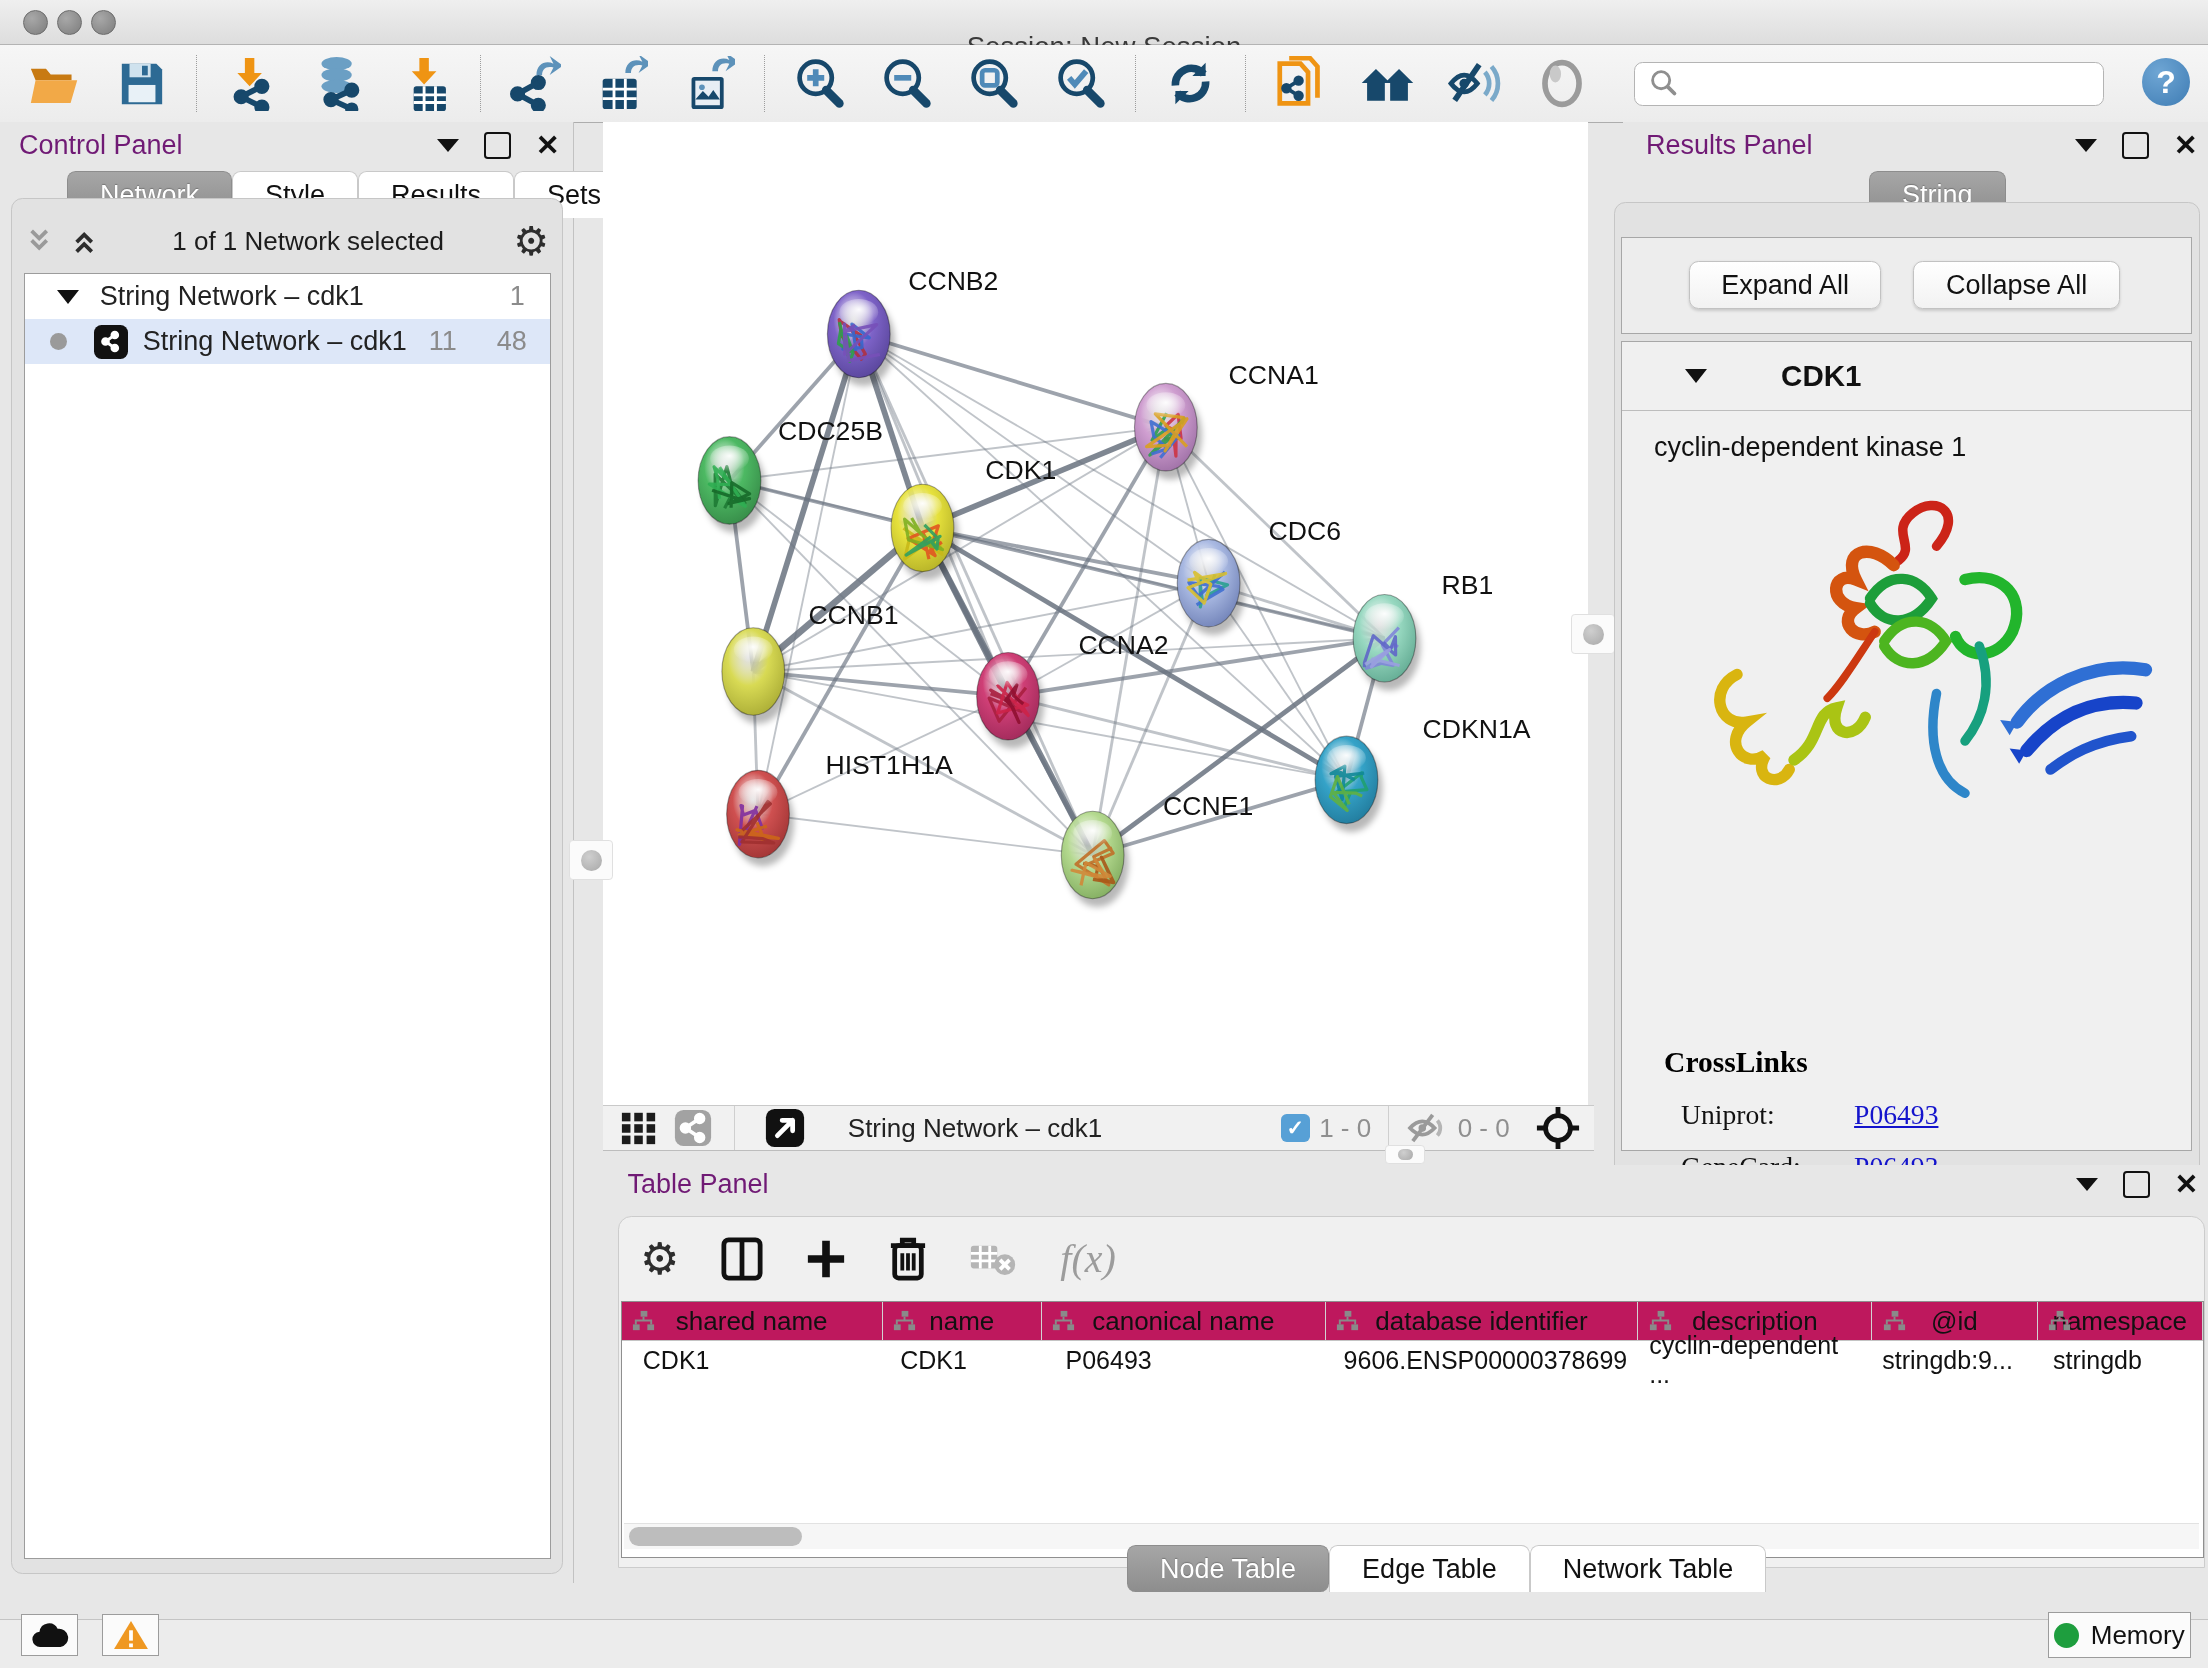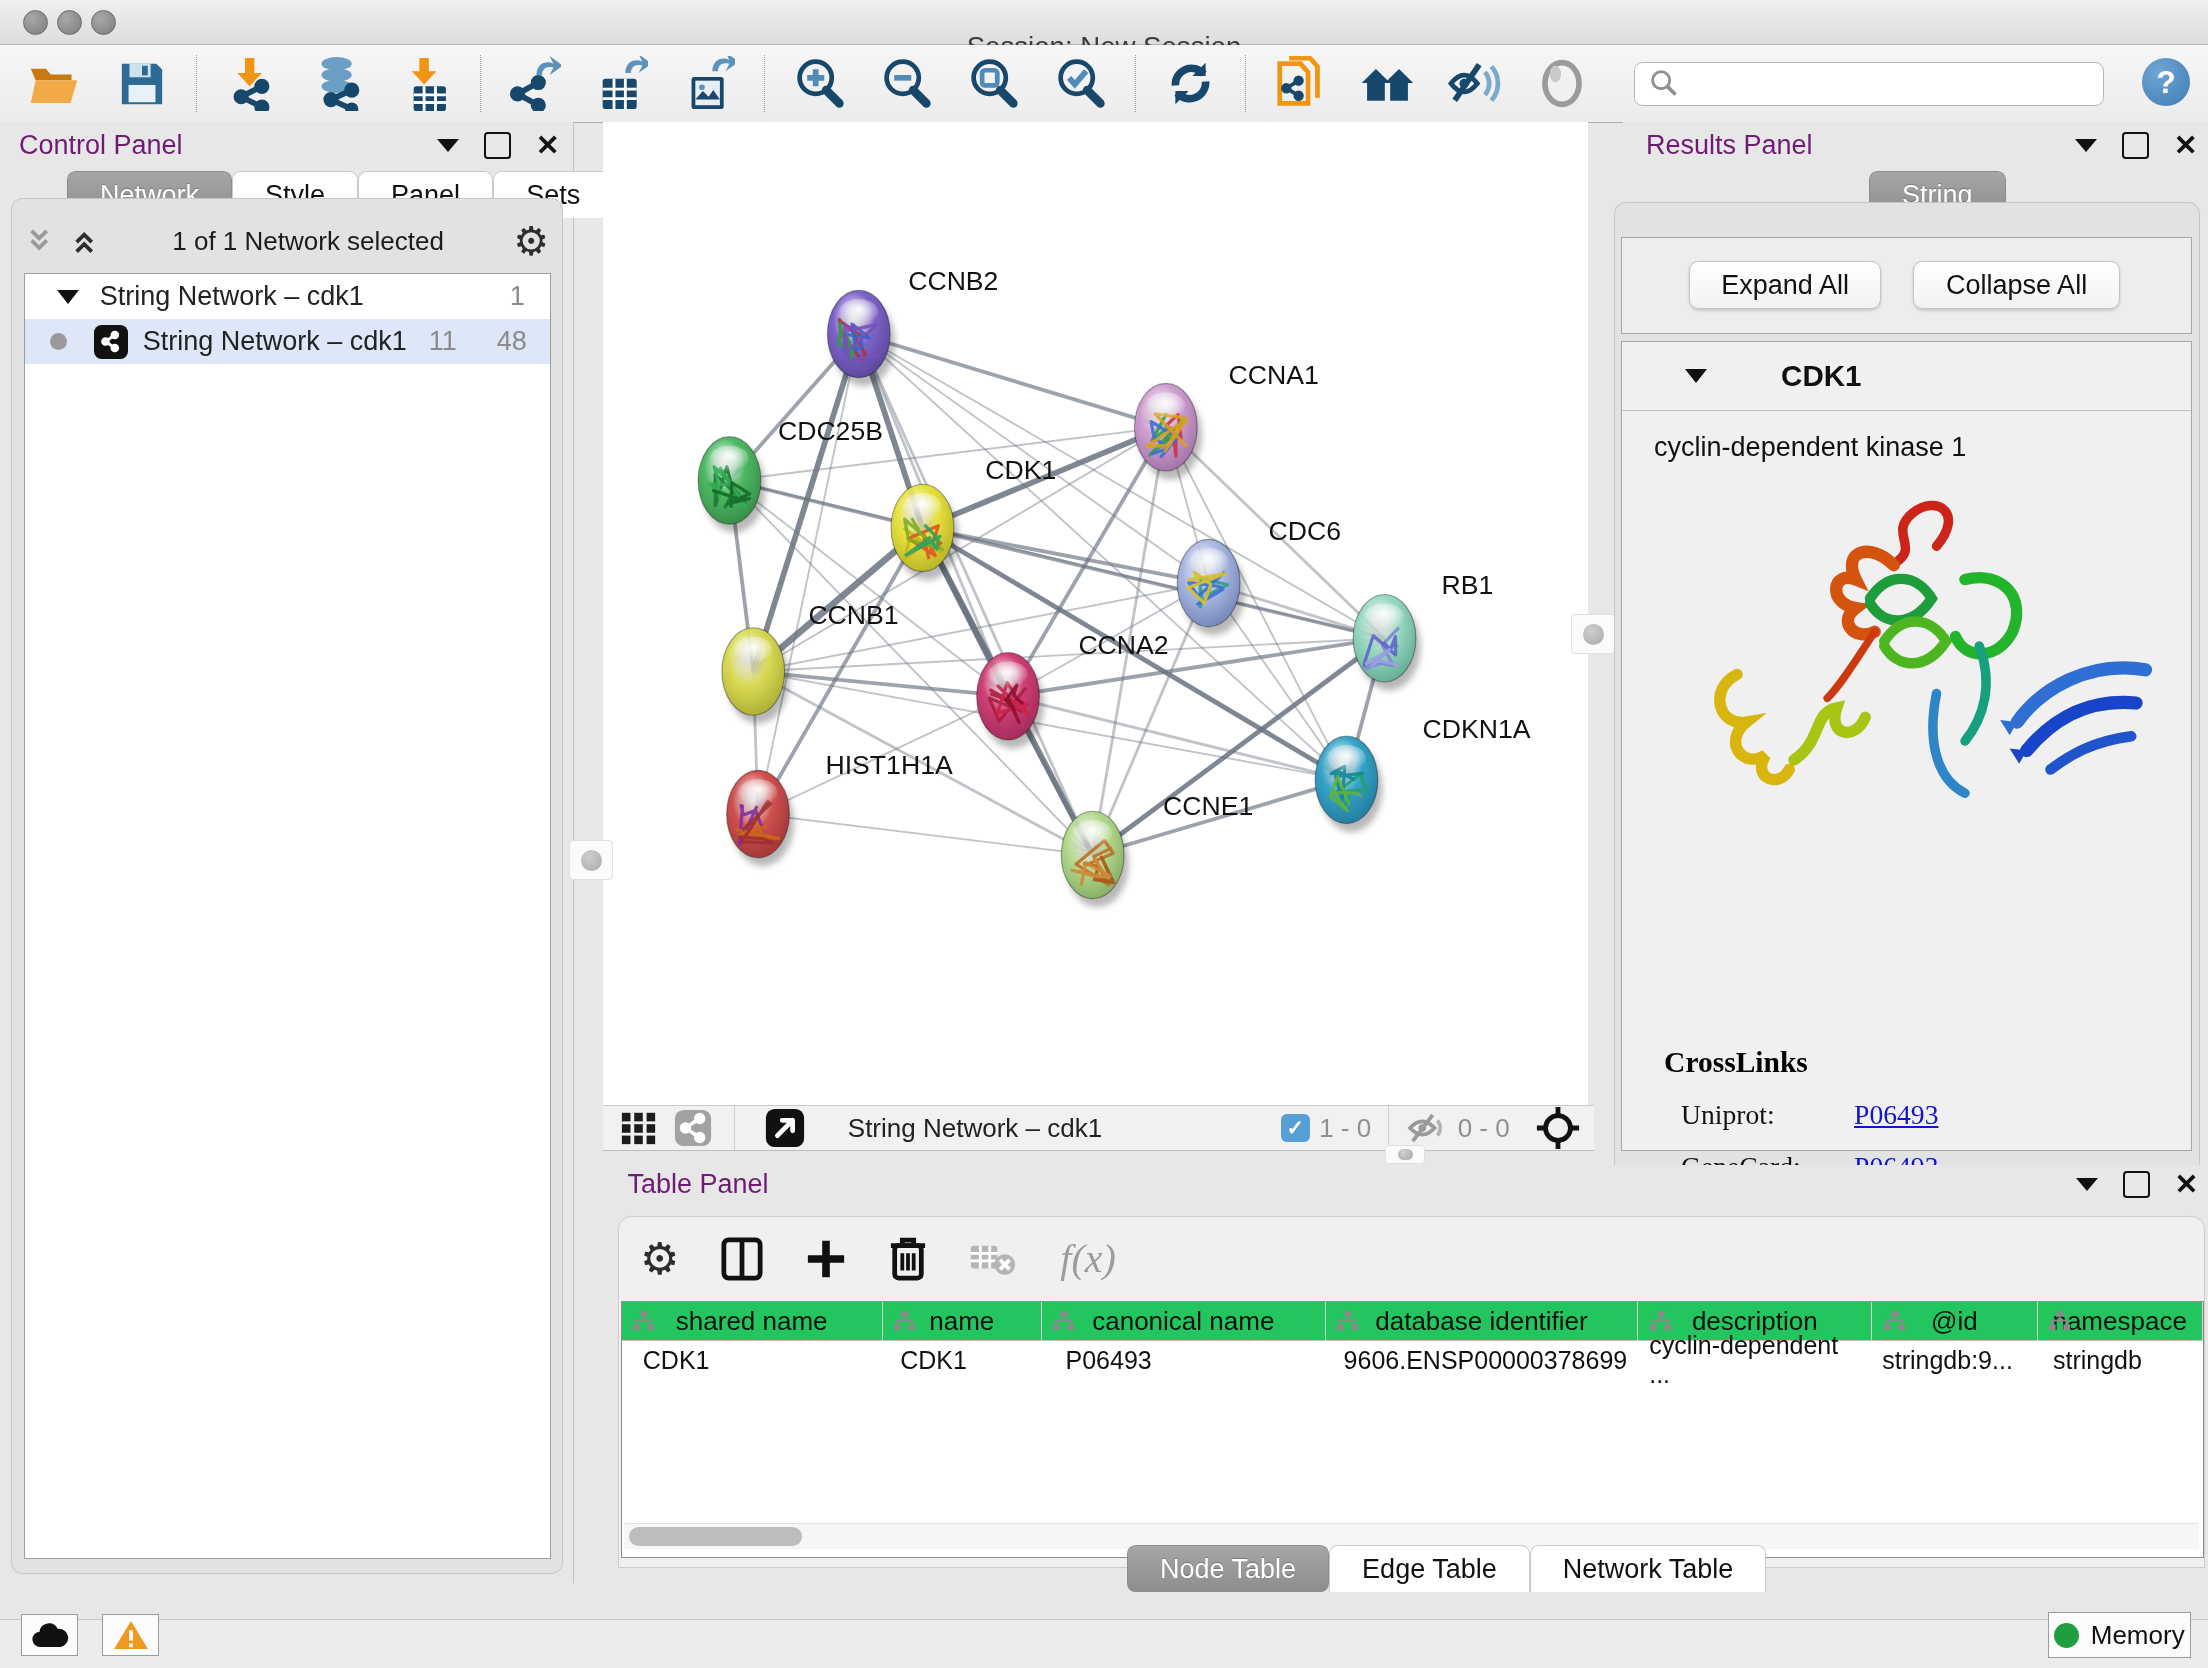--- a/index.html
+++ b/index.html
@@ -92,21 +92,21 @@
   .cl-row .cl-value{color:#1414cc;text-decoration:underline;}
   
   .table-panel{position:absolute;left:616px;top:1165px;width:1592px;height:399px;background:#e7e7e7;}
   .tp-header{position:absolute;left:11.4px;top:3.8px;right:9.5px;display:flex;align-items:center;}
   .tp-container{position:absolute;left:1.9px;top:51px;width:1585px;height:350px;
     background:#f0f0f0;border:1px solid #cccccc;border-radius:13.3px 13.3px 0 0;}
   .tp-toolbar{position:absolute;left:21px;top:15px;display:flex;align-items:center;gap:42px;height:53px;}
   .fx{font-family:"Liberation Serif",serif;font-style:italic;font-size:40px;color:#9c9c9c;}
   .grid-table{position:absolute;left:1.9px;top:84px;width:1581px;height:255px;background:#fff;
     border:1.9px solid #8f8f8f;border-radius:0;overflow:hidden;}
-  .thead{display:flex;height:38px;background:#22c55e;border-bottom:1px solid #c4c4c4;}
+  .thead{display:flex;height:38px;background:#be185d;border-bottom:1px solid #c4c4c4;}
   .th{position:relative;display:flex;align-items:center;justify-content:center;
     border-right:1px solid #d2d2d2;font-size:26px;color:#111;}
   .th .hier{position:absolute;left:9.5px;top:6.7px;}
   .trow{display:flex;height:38px;background:#fff;}
   .td{display:flex;align-items:center;padding-left:21px;font-size:25px;color:#111;border-right:1px solid transparent;}
   .hscroll{position:absolute;left:1.9px;bottom:7.6px;width:1575px;height:25px;background:#f6f6f6;border-top:1px solid #e2e2e2;}
   .hscroll .thumb{position:absolute;left:5.7px;top:2.9px;width:173px;height:19px;border-radius:9.5px;background:#bdbdbd;}
   .tp-tabs{position:absolute;left:511px;top:380px;display:flex;}
   
   .statusbar{position:absolute;left:0;top:1619px;width:2208px;height:49px;background:#ececec;border-top:1px solid #c4c4c4;}
@@ -309,21 +309,21 @@
     <span style="flex:1"></span>
     <span class="panel-ctl">
       <span class="pc-arrow"></span>
       <span class="pc-box"></span>
       <span class="pc-x">✕</span>
     </span>
   </div>
   <div class="cp-tabs" id="cp-tabs">
       <div class="tab selected">Network</div>
       <div class="tab">Style</div>
-      <div class="tab">Panel</div>
+      <div class="tab">Results</div>
       <div class="tab">Sets</div>
     </div>
   <div class="cp-container">
     <div class="cp-selrow">
       <svg width="32" height="28.5" viewBox="0 0 34 30">
           <path d="M6 4 l8 8 8-8 M6 14 l8 8 8-8" fill="none" stroke="#9a9a9a" stroke-width="4"></path>
         </svg>
       <span style="width:13.3px"></span>
       <svg width="32" height="28.5" viewBox="0 0 34 30">
           <path d="M6 26 l8-8 8 8 M6 16 l8-8 8 8" fill="none" stroke="#2d2d2d" stroke-width="4"></path>

